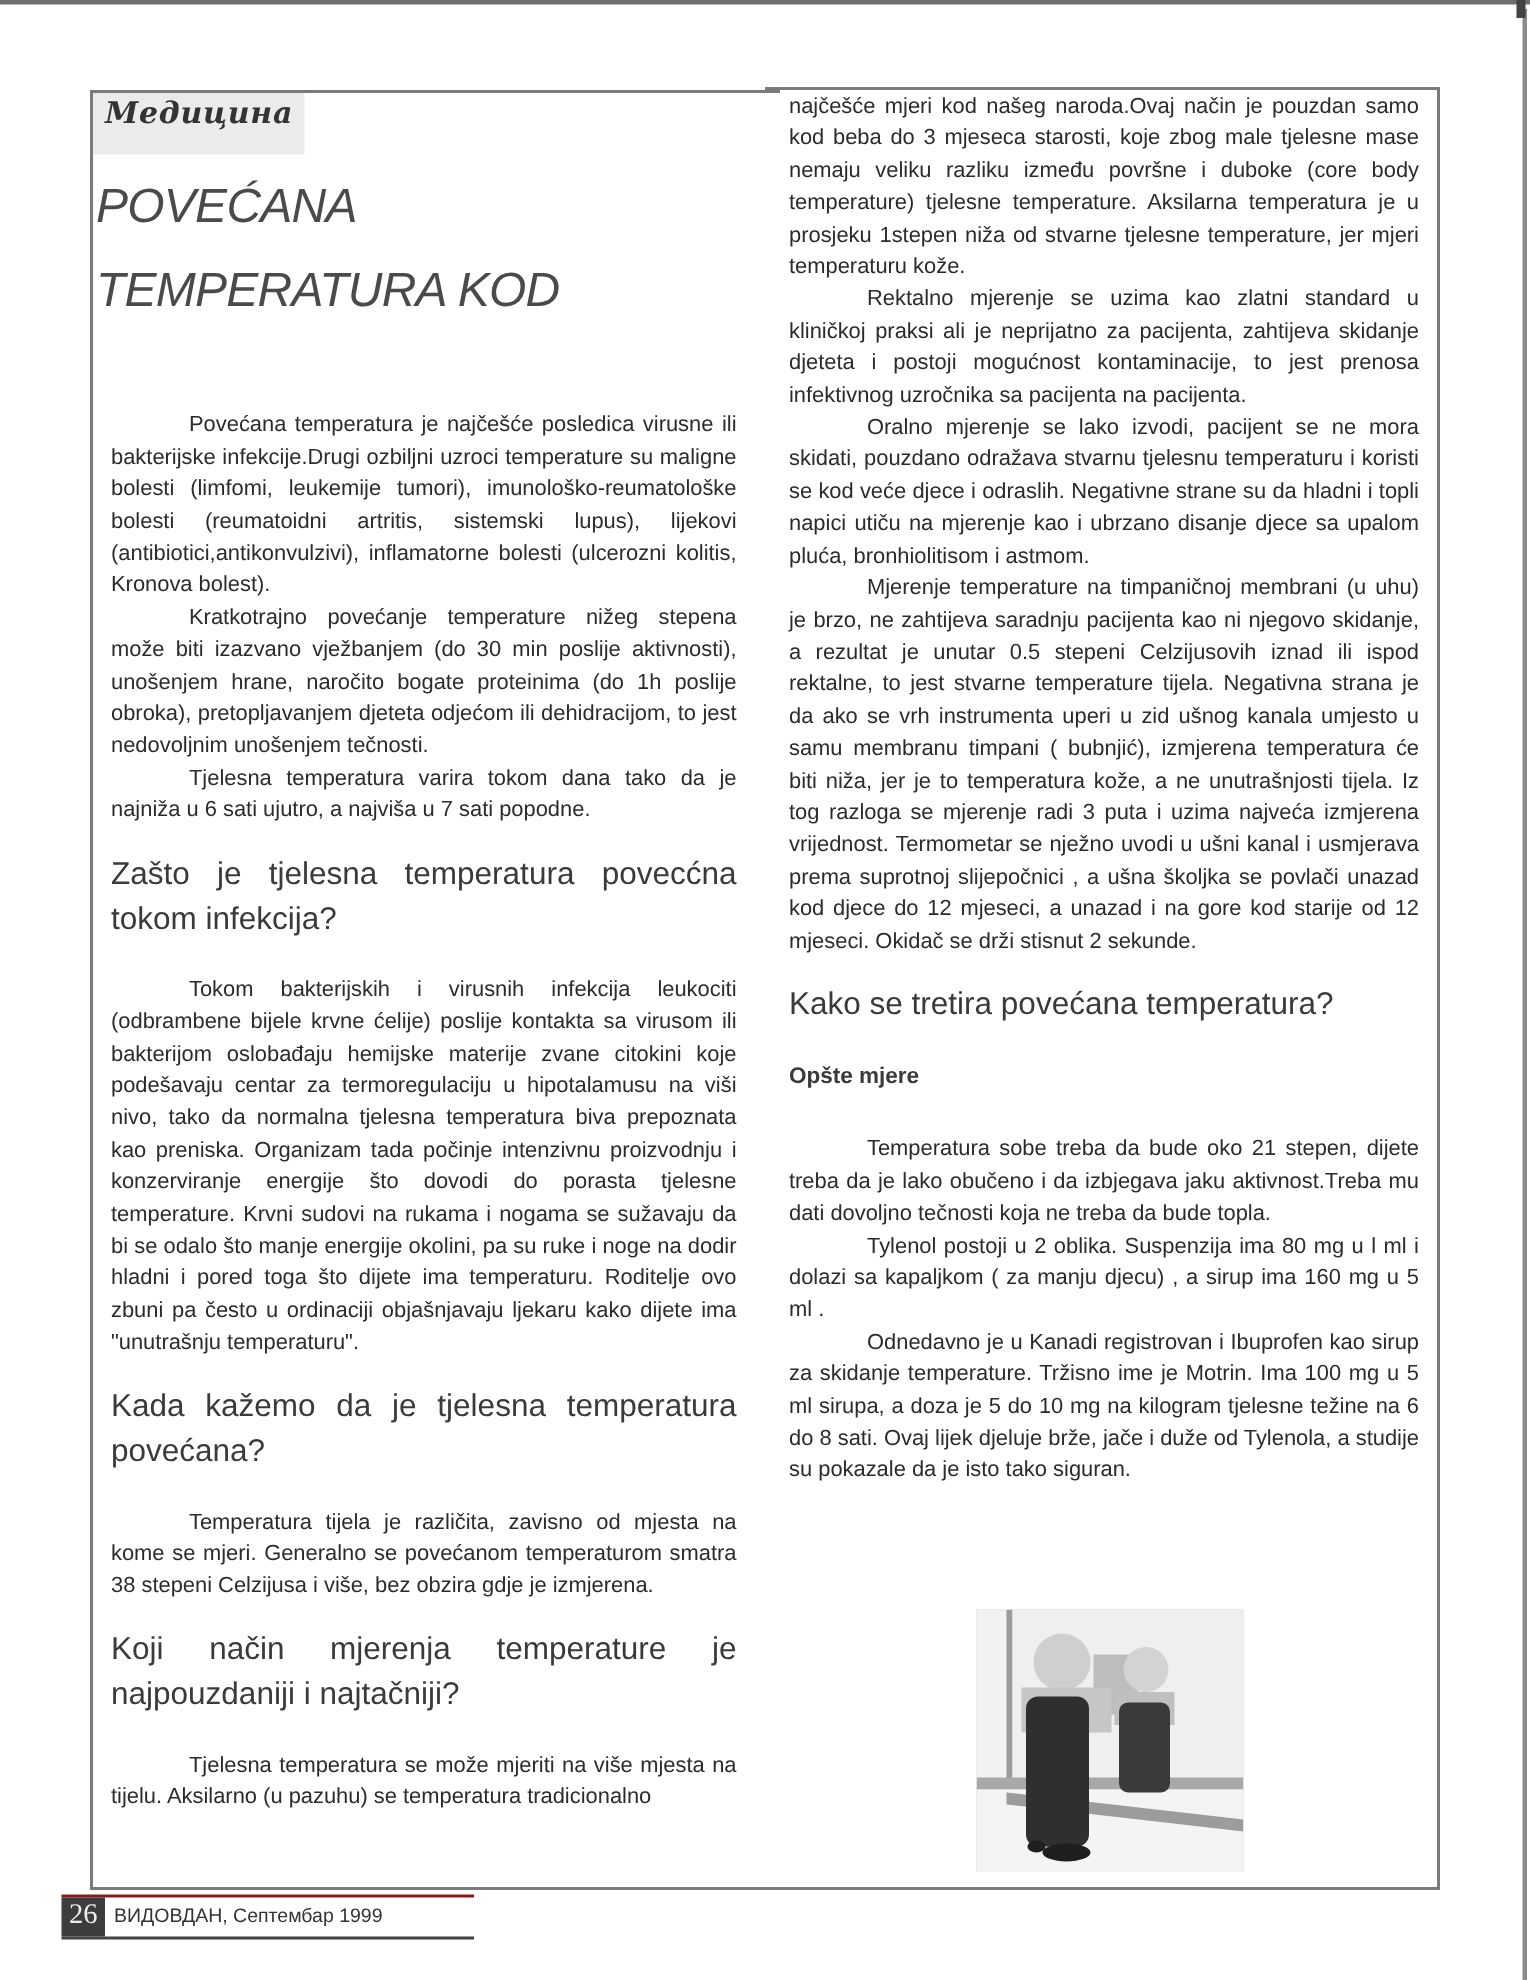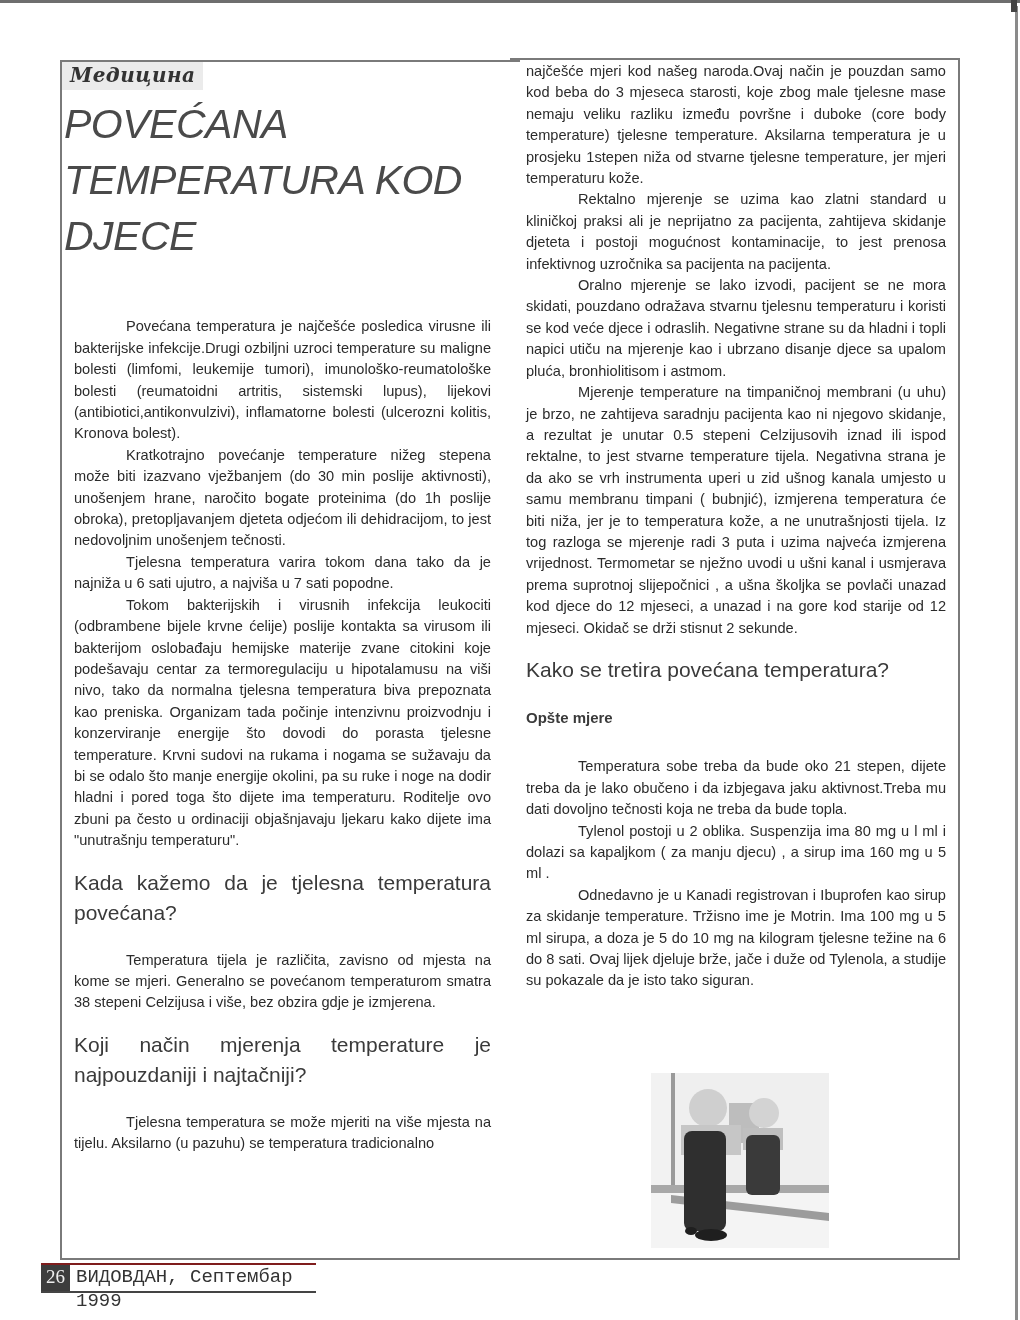--- a/index.html
+++ b/index.html
@@ -29,29 +29,29 @@
   .col {
     position: absolute; font-size: 14.6px; line-height: 21.4px;
     text-align: justify;
   }
   .col-left { left: 74px; top: 62px; width: 417px; }
   .col-right { left: 526px; top: 61px; width: 420px; }
   .col p { margin: 0; }
   .col p.indent { text-indent: 52px; }
 
   .rubric {
-    display: inline-block; background: #ebebeb; padding: 3px 8px 4px 8px;
+    display: inline-block; background: #ebebeb; padding: 3px 8px 17px 8px;
     margin-left: -12px;
     font-family: "DejaVu Serif", serif; font-style: italic; font-weight: bold;
     font-size: 20px; color: #333; letter-spacing: 0.5px;
   }
   .title {
     margin: 6px 0 0 -10px;
     font-family: "Liberation Sans", sans-serif; font-style: italic;
-    font-size: 41px; line-height: 56px; color: #4a4a4a; font-weight: normal;
+    font-size: 32px; line-height: 56px; color: #4a4a4a; font-weight: normal;
     letter-spacing: -0.5px;
   }
   .spacer { height: 52px; }
 
   .h2 {
     font-size: 21px; line-height: 30px; color: #3a3a3a;
     margin: 16px 0 22px 0; text-align: justify;
   }
   .h3 {
     font-size: 15px; font-weight: bold; color: #3a3a3a;
@@ -68,47 +68,47 @@
     align-items: stretch;
     border-bottom: 2px solid #444;
     border-top: 2px solid #7f1d1d;
   }
   .footer .pnum {
     background: #3d3d3d; color: #eee;
     font-family: "Liberation Serif", serif; font-size: 19px;
     padding: 0 5px; line-height: 24px;
   }
   .footer .mag {
-    font-family: Liberation Mono, monospace; font-size: 19px; color: #333;
+    font-family: Liberation Sans, sans-serif; font-size: 13px; color: #333;
     padding: 0 10px 0 6px; line-height: 24px; width: 230px;
   }
 </style>
 </head>
 <body>
 
 <div class="scan-top"></div>
 <div class="scan-right"></div>
 <div class="scan-corner"></div>
 
 <div class="frame frame-left"></div>
 <div class="frame frame-right"></div>
 
 <div class="col col-left">
   <div class="rubric">Медицина</div>
   <div class="title">
     <div>POVEĆANA</div>
     <div>TEMPERATURA KOD</div>
-    <div>DJECE</div>
   </div>
   <div class="spacer"></div>
 
   <p class="indent">Povećana temperatura je najčešće posledica  virusne ili bakterijske infekcije.Drugi ozbiljni uzroci temperature su maligne bolesti (limfomi, leukemije tumori), imunološko-reumatološke bolesti (reumatoidni artritis, sistemski lupus), lijekovi (antibiotici,antikonvulzivi), inflamatorne bolesti (ulcerozni kolitis, Kronova bolest).</p>
   <p class="indent">Kratkotrajno povećanje temperature nižeg stepena može biti izazvano vježbanjem (do 30 min poslije aktivnosti), unošenjem hrane, naročito bogate proteinima (do 1h poslije obroka), pretopljavanjem djeteta odjećom ili dehidracijom, to jest nedovoljnim unošenjem tečnosti.</p>
   <p class="indent">Tjelesna temperatura varira tokom dana tako da je najniža u 6 sati ujutro, a najviša u 7 sati popodne.</p>
 
+  <div class="h2">Zašto je tjelesna temperatura povecćna tokom infekcija?</div>
   <p class="indent">Tokom bakterijskih i virusnih infekcija leukociti (odbrambene bijele krvne ćelije) poslije kontakta sa virusom ili bakterijom oslobađaju hemijske materije zvane citokini koje podešavaju centar za termoregulaciju u hipotalamusu na viši nivo, tako da normalna tjelesna temperatura biva prepoznata kao preniska. Organizam tada počinje intenzivnu proizvodnju i konzerviranje energije što dovodi do porasta tjelesne temperature. Krvni sudovi na rukama i nogama se sužavaju da bi se odalo što manje energije okolini, pa su ruke i noge na dodir hladni i pored toga što dijete ima temperaturu. Roditelje ovo zbuni pa često u ordinaciji objašnjavaju ljekaru kako dijete ima "unutrašnju temperaturu".</p>
 
   <div class="h2">Kada kažemo da je tjelesna temperatura povećana?</div>
   <p class="indent">Temperatura tijela je različita, zavisno od mjesta na kome se mjeri. Generalno se povećanom temperaturom smatra 38 stepeni Celzijusa i više, bez obzira gdje je izmjerena.</p>
 
   <div class="h2">Koji način mjerenja temperature je najpouzdaniji i najtačniji?</div>
   <p class="indent">Tjelesna temperatura se može mjeriti na više mjesta na tijelu. Aksilarno (u pazuhu) se temperatura tradicionalno</p>
 </div>
 
 <div class="col col-right">

